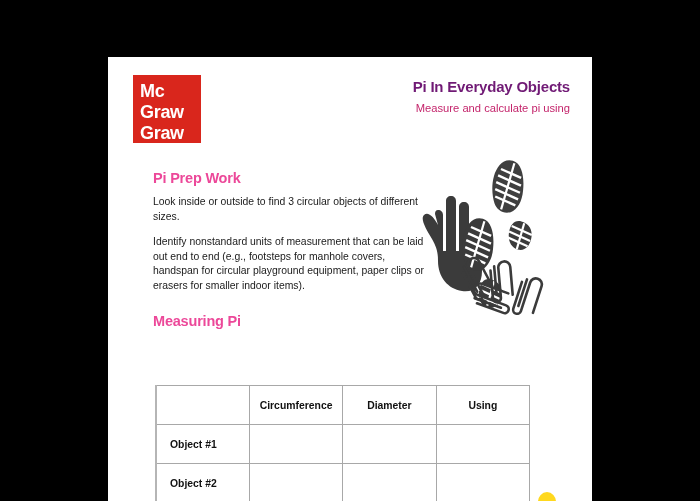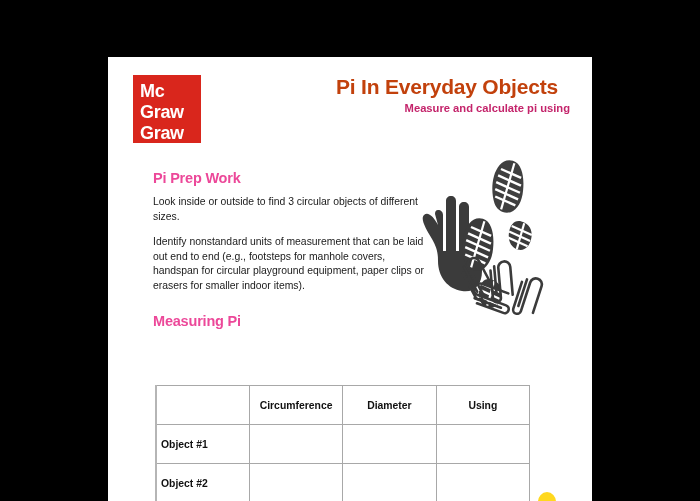--- a/index.html
+++ b/index.html
@@ -50,31 +50,31 @@
   .logo span { display: block; }
 
   .header-text {
     position: absolute;
     right: 22px;
     top: 19px;
     text-align: right;
     width: 300px;
   }
   .title {
-    color: #c2410c;
-    font-size: 21px;
+    color: #701a75;
+    font-size: 15px;
     font-weight: bold;
     letter-spacing: -0.2px;
     line-height: 21px;
-    margin: 0 12px 4px 0;
+    margin: 0 0 4px 0;
   }
   .subtitle {
     color: #C4246B;
     font-size: 11.2px;
-    font-weight: bold;
+    font-weight: normal;
     line-height: 14.5px;
     margin: 0;
   }
 
   
   .section {
     position: absolute;
     left: 45px;
     width: 275px;
   }
@@ -115,21 +115,21 @@
     font-size: 10.4px;
     font-weight: bold;
     color: #111111;
     text-align: center;
     vertical-align: middle;
     padding: 0;
   }
   #data-table th.corner { border-left: 2px solid #b5b5b5; }
   #data-table .rowhead {
     text-align: left;
-    padding-left: 4px;
+    padding-left: 13px;
     border-left: 2px solid #b5b5b5;
     width: 67px;
   }
   #data-table .hdr { height: 36px; }
 
   
   #art {
     position: absolute;
     left: 300px;
     top: 96px;

